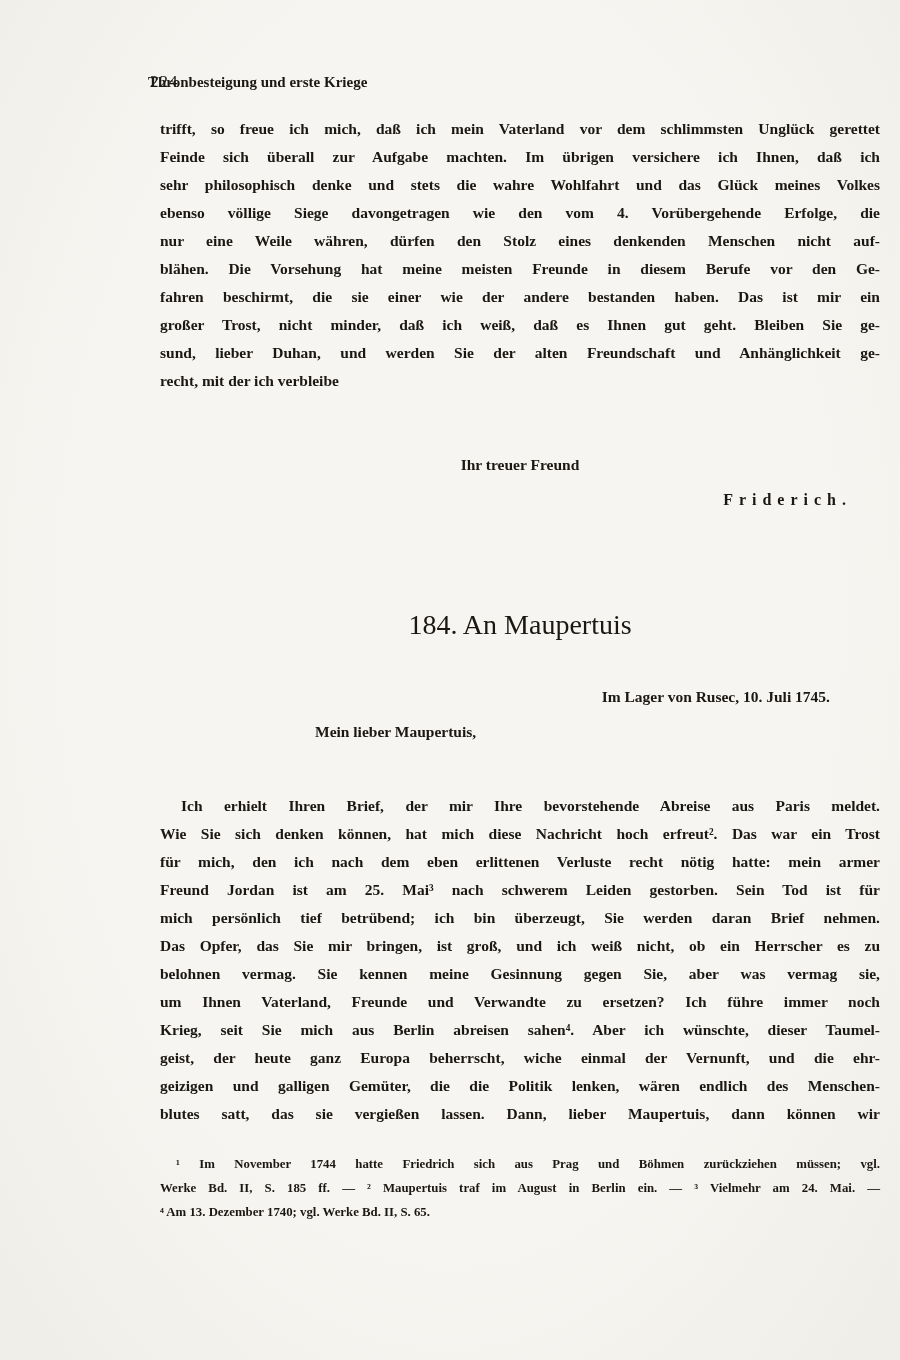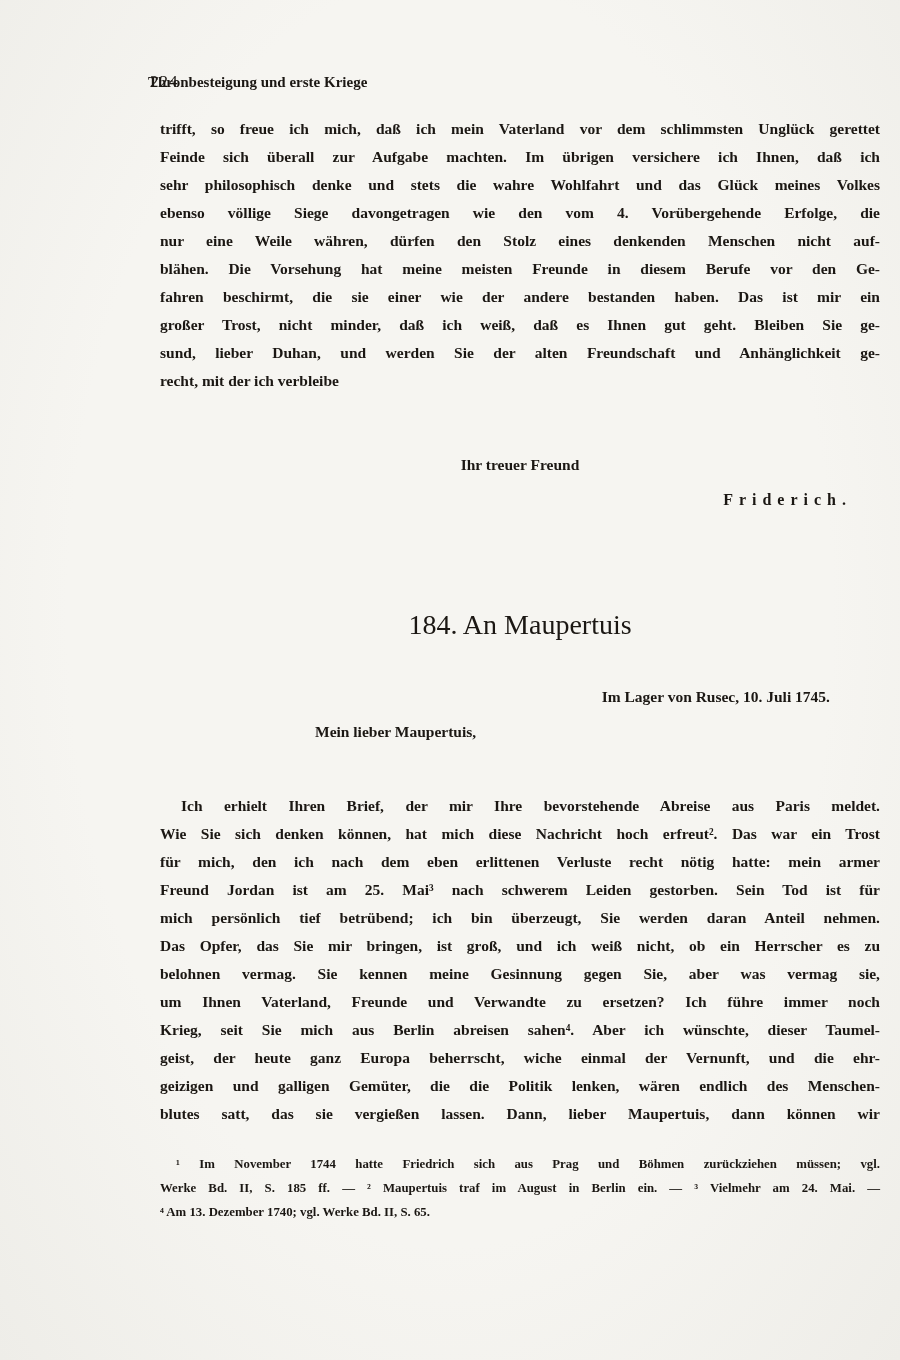--- a/index.html
+++ b/index.html
@@ -90,21 +90,21 @@
   <div class="section-heading">184. An Maupertuis</div>
 
   <div class="dateline">Im Lager von Rusec, 10. Juli 1745.</div>
   <div class="salutation">Mein lieber Maupertuis,</div>
 
   <div class="textblock para2">
     <div class="line indent">Ich erhielt Ihren Brief, der mir Ihre bevorstehende Abreise aus Paris meldet.</div>
     <div class="line">Wie Sie sich denken können, hat mich diese Nachricht hoch erfreut².  Das war ein Trost</div>
     <div class="line">für mich, den ich nach dem eben erlittenen Verluste recht nötig hatte:  mein armer</div>
     <div class="line">Freund Jordan ist am 25. Mai³ nach schwerem Leiden gestorben.  Sein Tod ist für</div>
-    <div class="line">mich persönlich tief betrübend;  ich bin überzeugt, Sie werden daran Anteil nehmen.</div>
+    <div class="line">mich persönlich tief betrübend;  ich bin überzeugt, Sie werden daran Brief nehmen.</div>
     <div class="line">Das Opfer, das Sie mir bringen, ist groß, und ich weiß nicht, ob ein Herrscher es zu</div>
     <div class="line">belohnen vermag.  Sie kennen meine Gesinnung gegen Sie, aber was vermag sie,</div>
     <div class="line">um Ihnen Vaterland, Freunde und Verwandte zu ersetzen?  Ich führe immer noch</div>
     <div class="line">Krieg, seit Sie mich aus Berlin abreisen sahen⁴.  Aber ich wünschte, dieser Taumel-</div>
     <div class="line">geist, der heute ganz Europa beherrscht, wiche einmal der Vernunft, und die ehr-</div>
     <div class="line">geizigen und galligen Gemüter, die die Politik lenken, wären endlich des Menschen-</div>
     <div class="line">blutes satt, das sie vergießen lassen.  Dann, lieber Maupertuis, dann können wir</div>
   </div>
 
   <div class="textblock footnotes">

